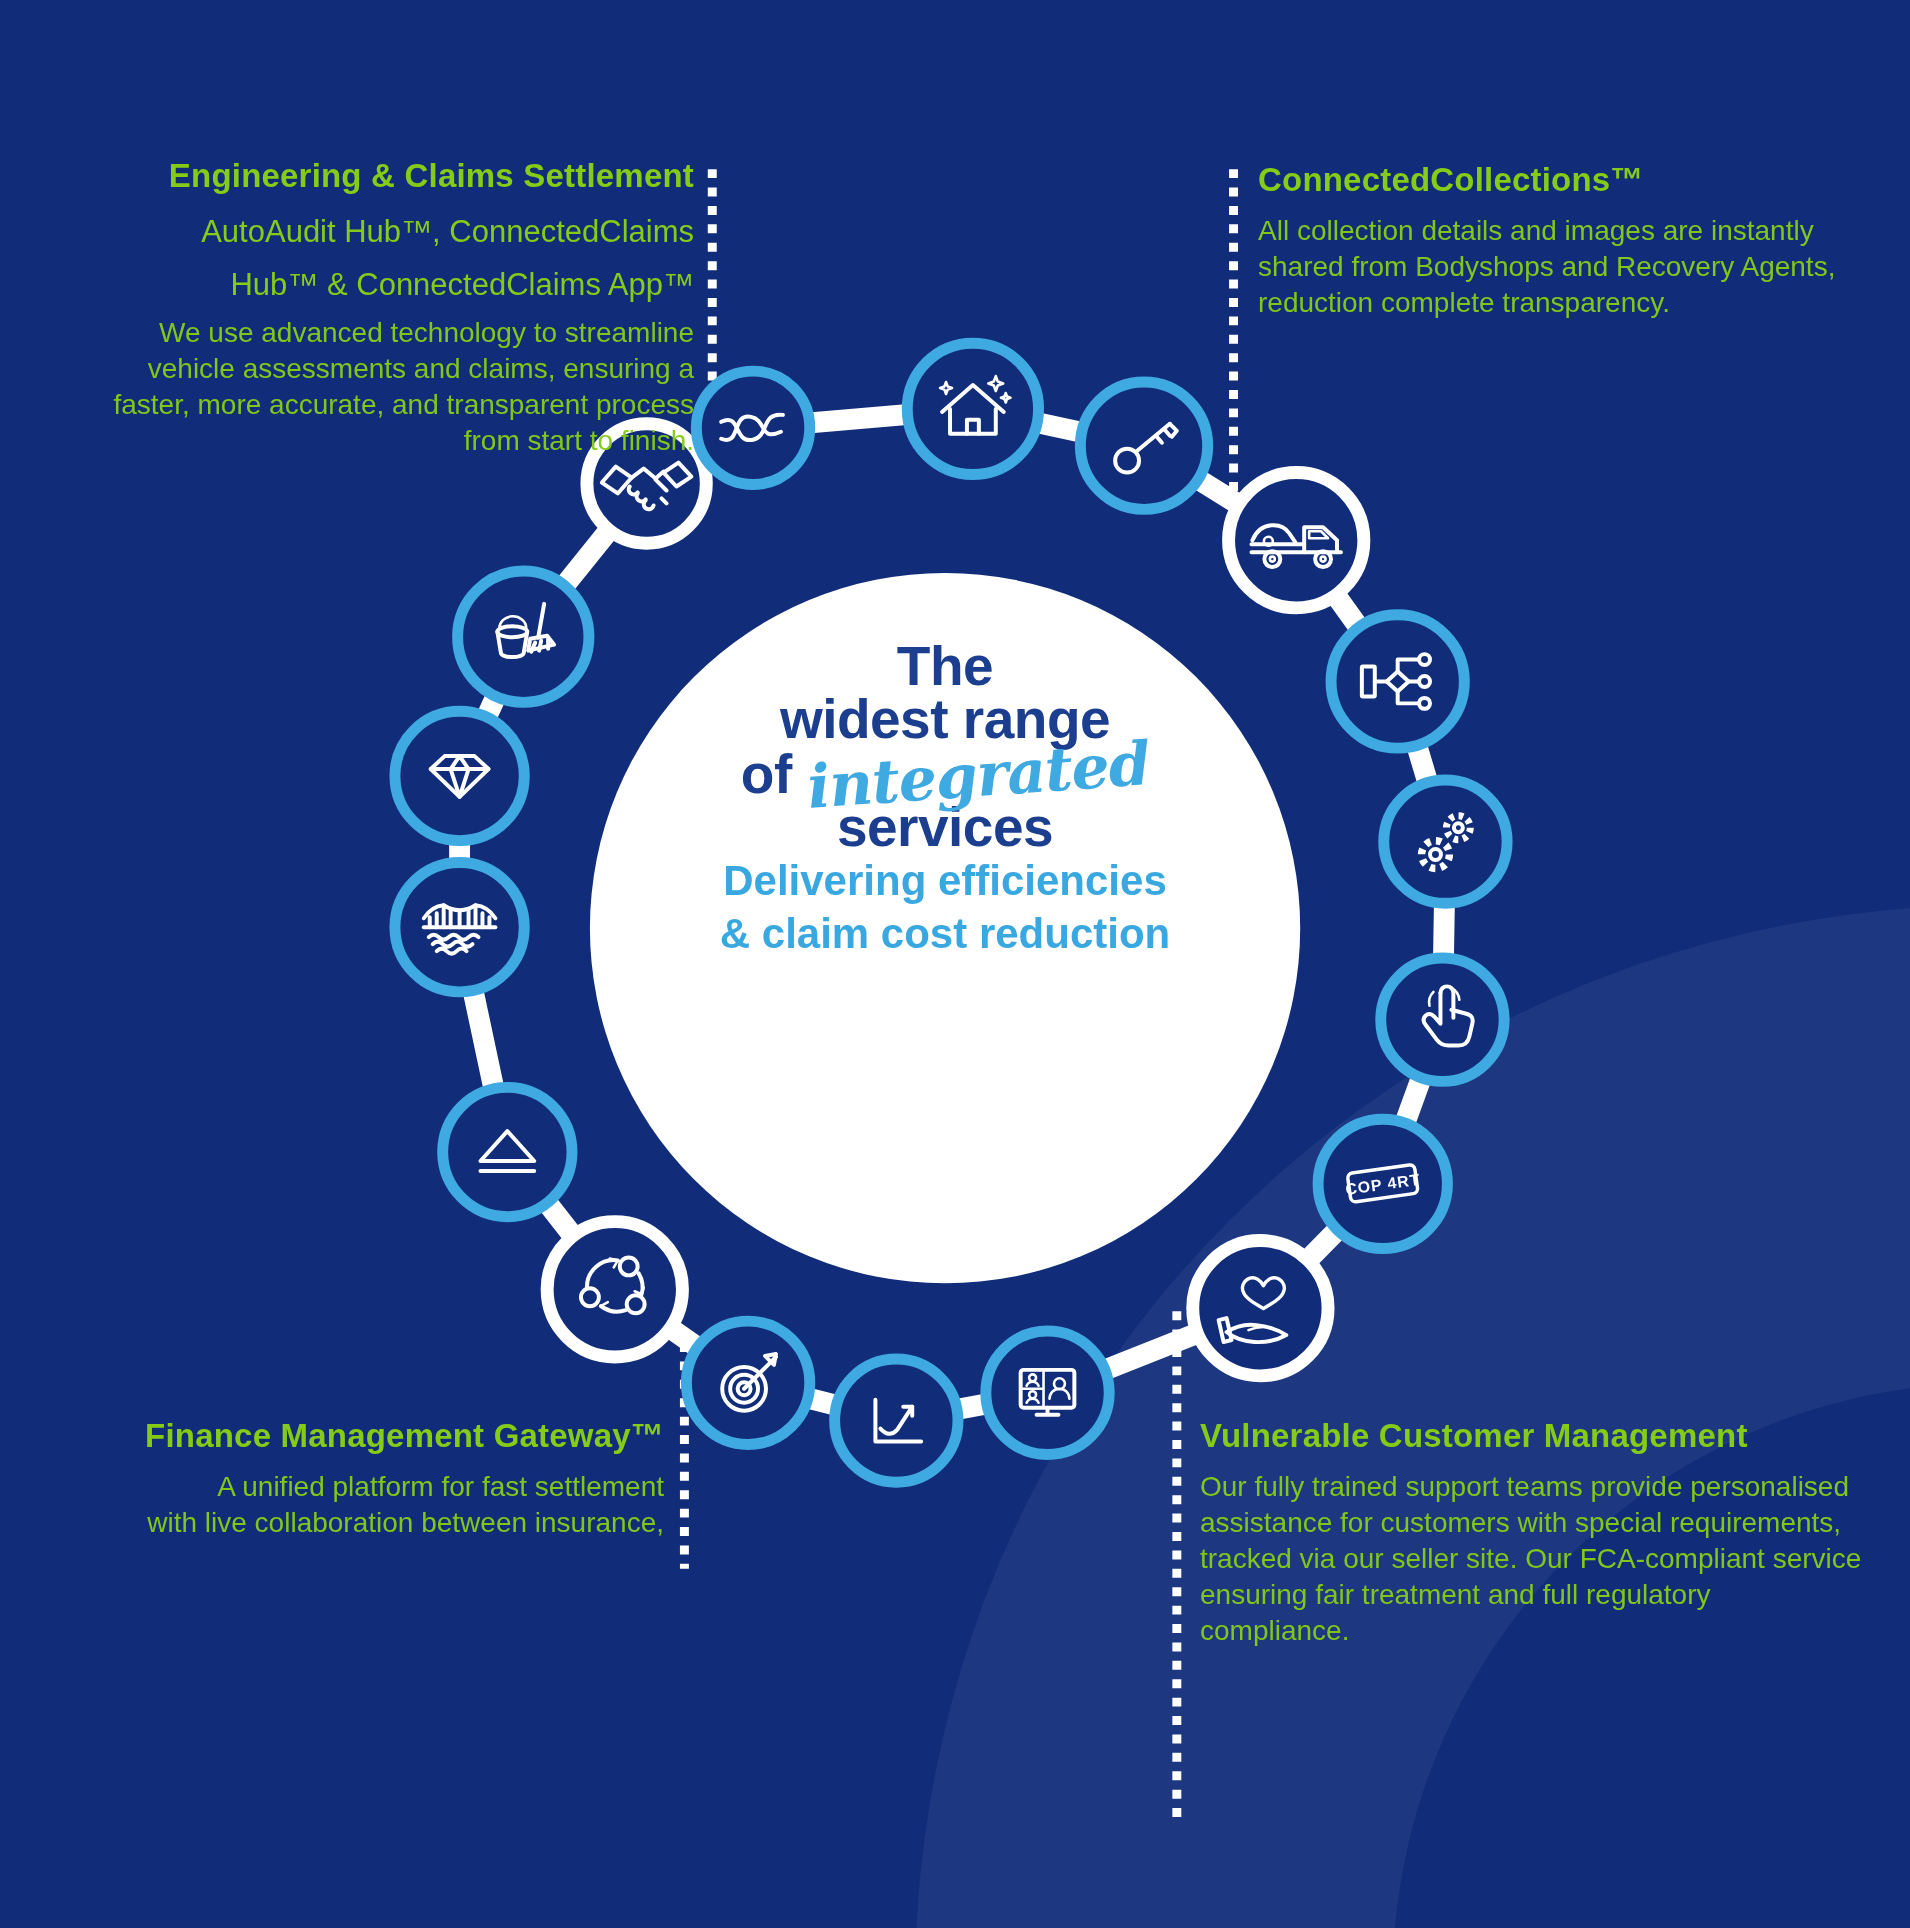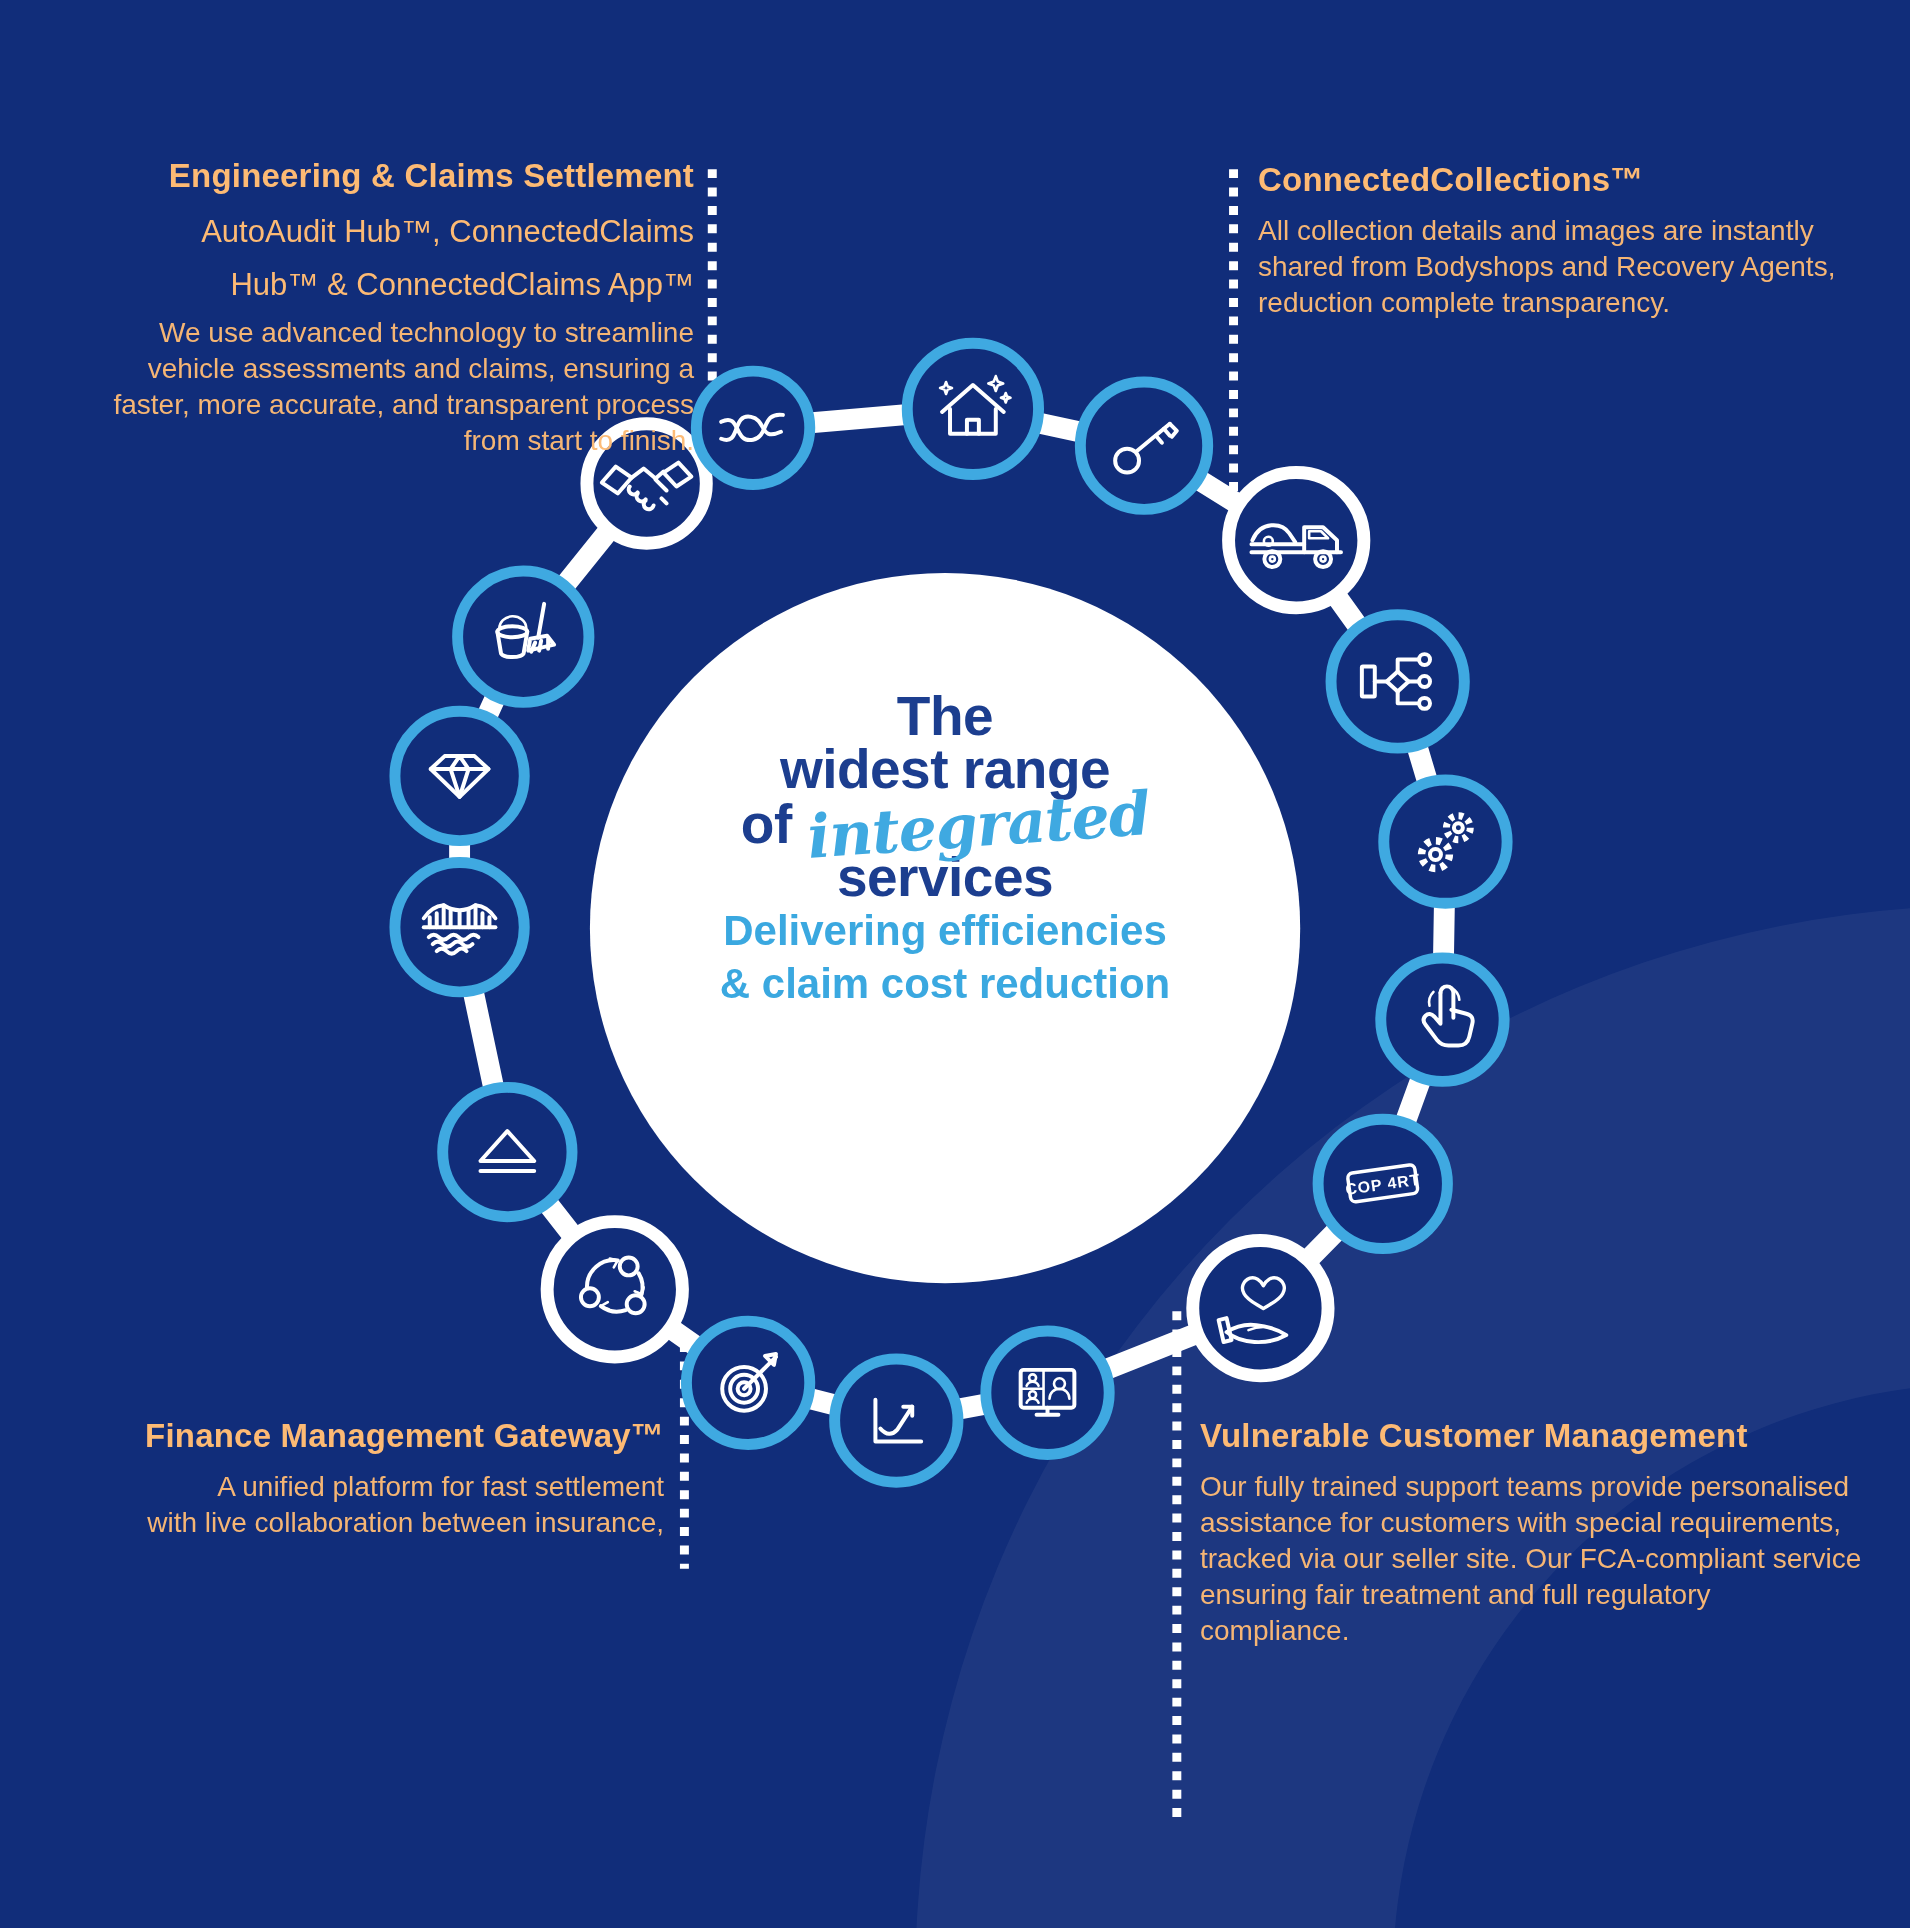--- a/index.html
+++ b/index.html
@@ -7,35 +7,35 @@
     position:relative;
     width:1910px;height:1928px;
     background:#112d7a;
     overflow:hidden;
     font-family:"Liberation Sans", sans-serif;
   }
   #ring-svg{position:absolute;left:0;top:0;}
   .ic{stroke:#ffffff;fill:none;stroke-width:4;stroke-linecap:round;stroke-linejoin:round;}
   .thin{stroke-width:2.6;}
   
-  .block{position:absolute;color:#fdba74;}
+  .block{position:absolute;color:#84cc16;}
   .block.right{text-align:right;}
   .block.left{text-align:left;}
   .blk-title{font-size:33px;font-weight:700;line-height:42px;letter-spacing:0.2px;}
   .blk-sub{font-size:31px;font-weight:400;line-height:37px;}
   .blk-body{font-size:28px;font-weight:400;line-height:36px;margin-top:12px;opacity:.97;}
   .blk-body div{white-space:nowrap;}
   .blk-sub div{white-space:nowrap;margin-top:16px;}
   
   #center-text{
     position:absolute;left:590px;top:573px;width:710px;height:710px;
     display:flex;flex-direction:column;align-items:center;
     text-align:center;pointer-events:none;
   }
-  .headline{margin-top:117px;color:#1c3e8f;font-weight:700;font-size:55px;line-height:53px;letter-spacing:-0.5px;}
+  .headline{margin-top:67px;color:#1c3e8f;font-weight:700;font-size:55px;line-height:53px;letter-spacing:-0.5px;}
   .script{
     font-family:"DejaVu Serif", serif;
     font-style:italic;font-weight:700;
     color:#3fa9e1;font-size:60px;
     display:inline-block;transform:rotate(-4deg) translateY(3px);
     letter-spacing:-1px;
   }
   .tagline{color:#3aa8e0;font-weight:700;font-size:42px;line-height:53px;}
 </style>
 </head>

